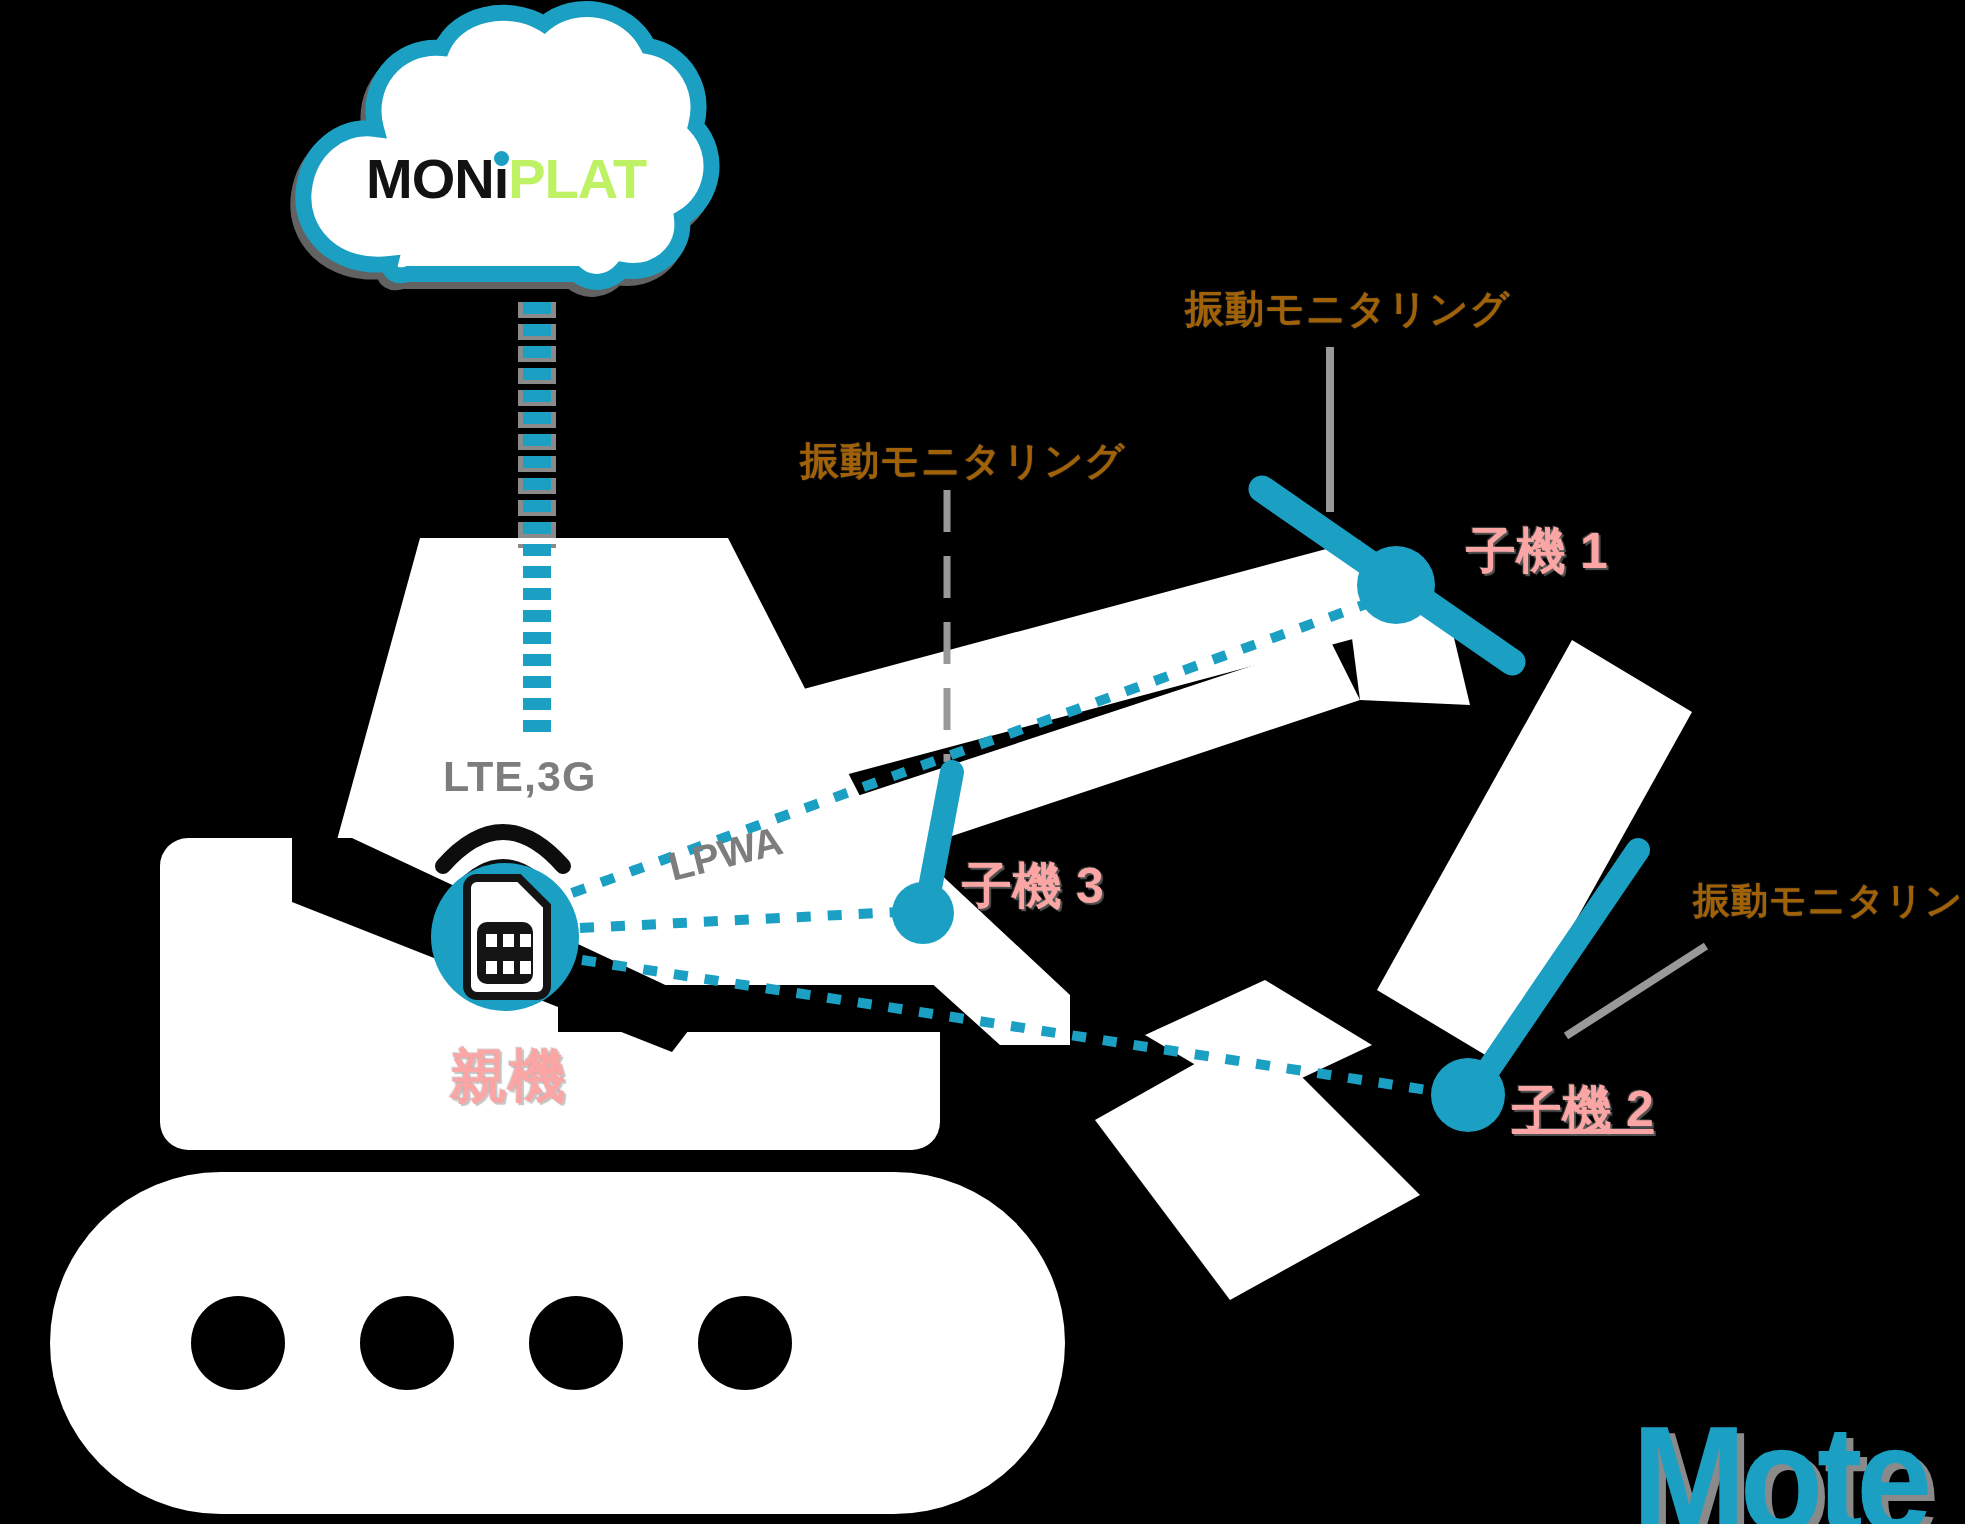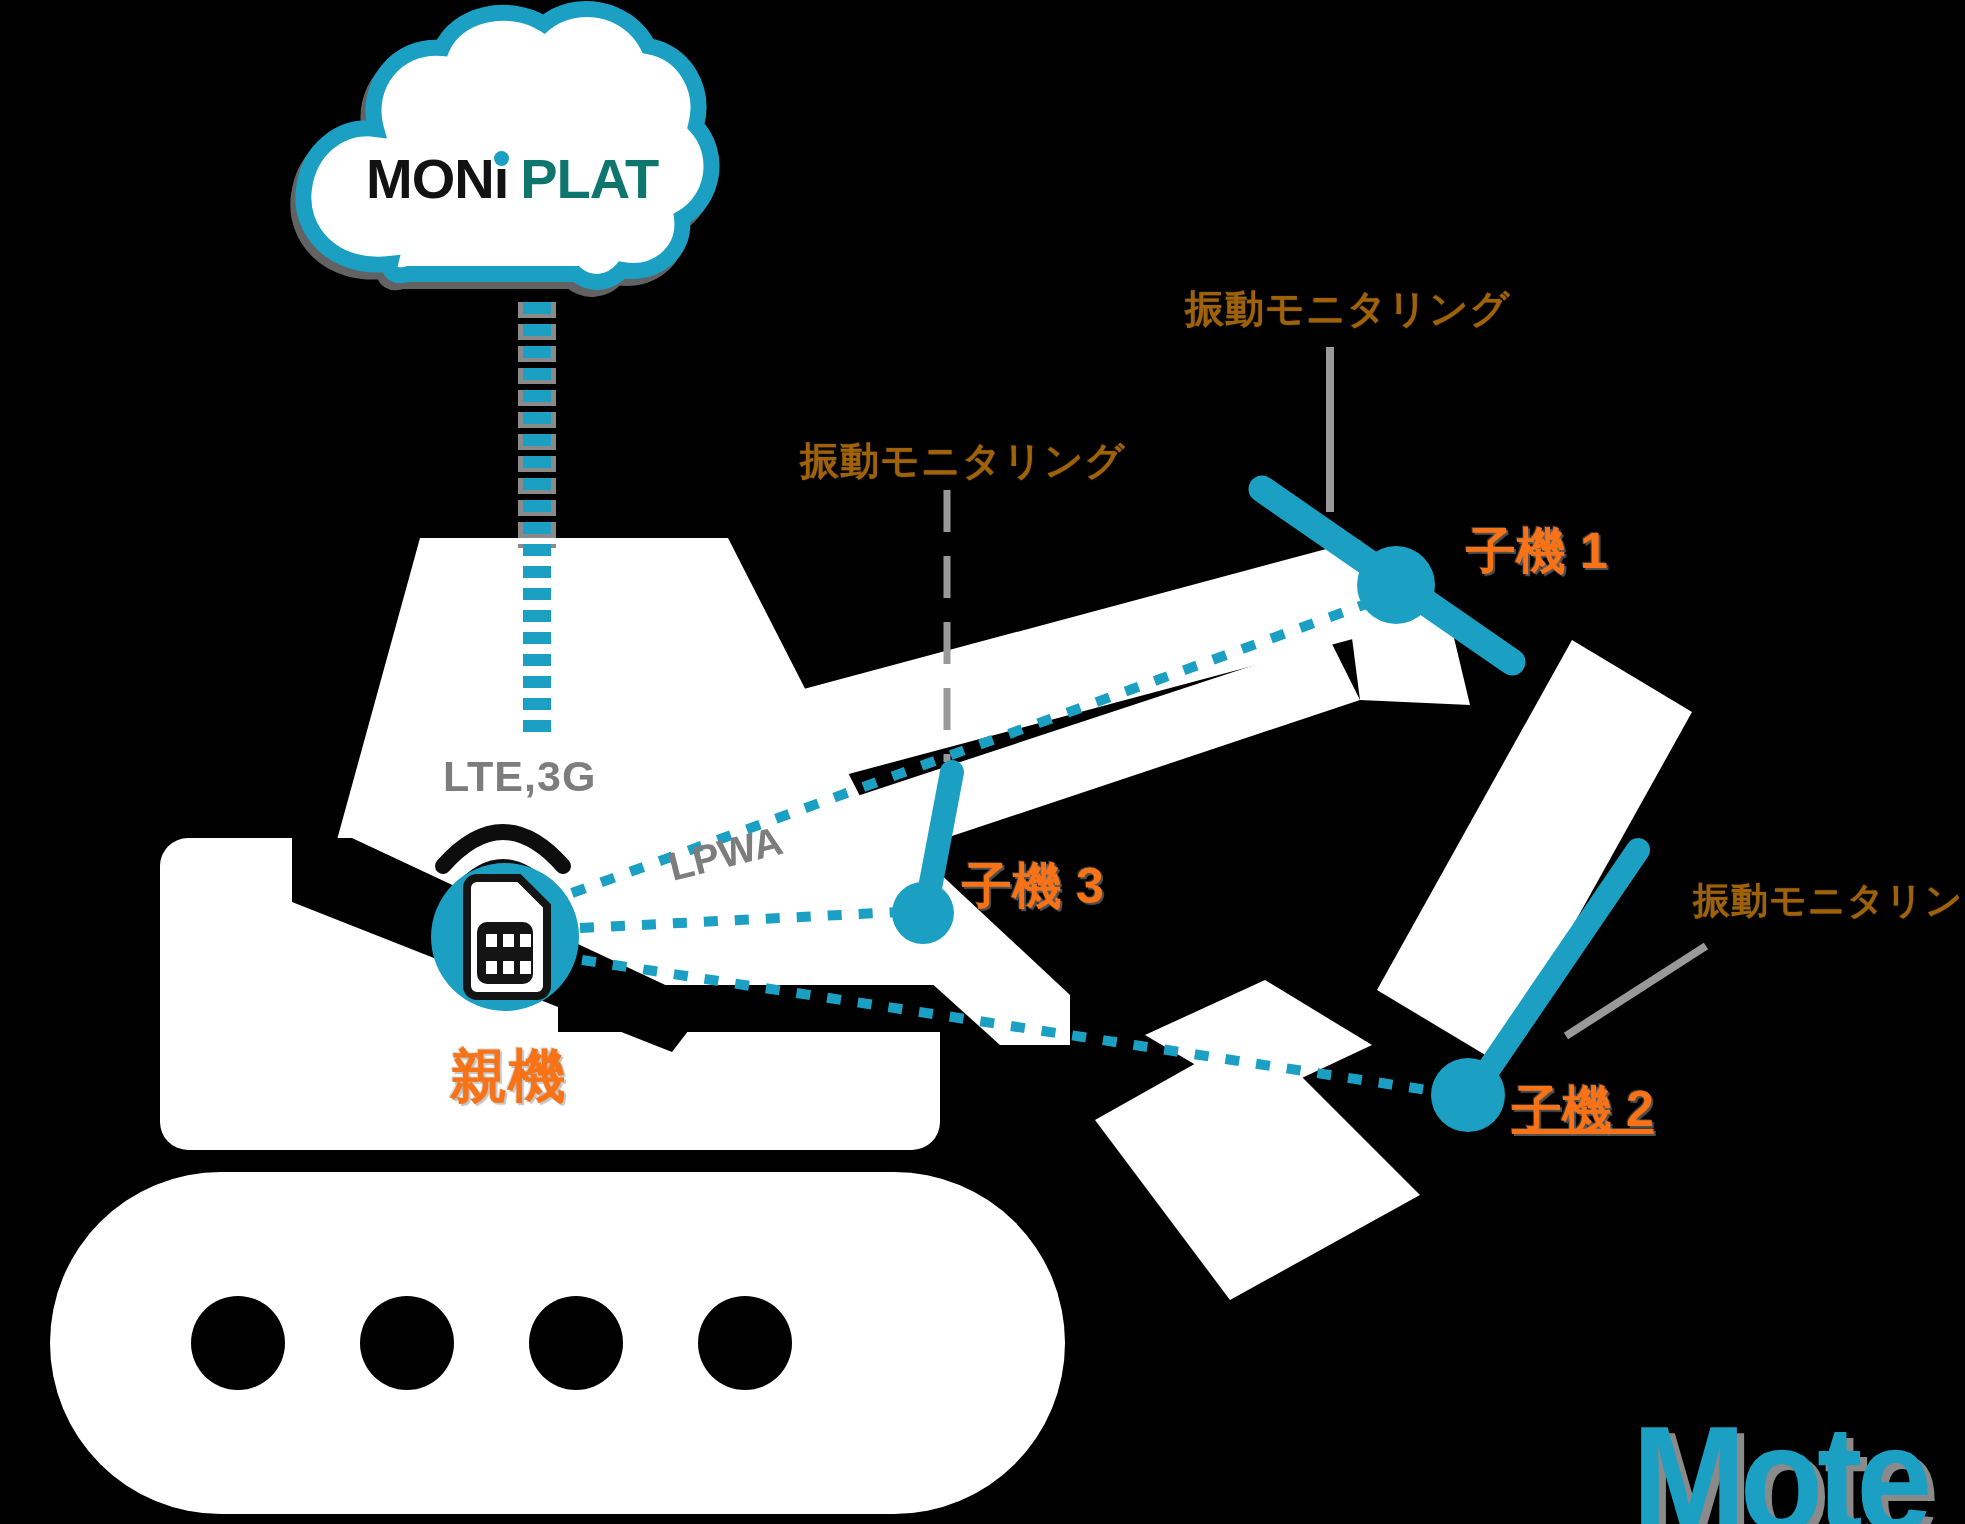--- a/index.html
+++ b/index.html
@@ -2,28 +2,28 @@
 <html><head>
 <meta charset="utf-8">
 <style>
   html,body{margin:0;padding:0;background:#000;}
   #stage{position:relative;width:1965px;height:1524px;background:#000;overflow:hidden;
          font-family:"Liberation Sans", sans-serif;}
   #scene{position:absolute;left:0;top:0;}
   .txt{position:absolute;white-space:nowrap;font-weight:bold;}
   .sensor-label{color:#a16207;font-size:39px;letter-spacing:1px;
         text-shadow:0 0 2px rgba(140,140,140,.38);}
-  .device-label{color:#f97316;font-size:50px;
+  .device-label{color:#fca5a5;font-size:50px;
         text-shadow:2px 2px 1px rgba(150,150,150,.55), -1px -1px 1px rgba(150,150,150,.42);}
   .parent-label{font-size:58px;text-align:center;}
   .net-label{color:#7d7d7d;}
   #lte-label{left:443px;top:752px;font-size:43px;letter-spacing:1px;text-align:center;}
   #lpwa-label{left:664px;top:846px;font-size:40px;transform:rotate(-14deg);transform-origin:left top;}
   #brand{left:366px;top:146px;font-size:56px;letter-spacing:-1px;color:#121212;}
-  #brand .plat{color:#0f766e;margin-left:12px;}
+  #brand .plat{color:#bef264;}
   #brand-idot{position:absolute;left:494px;top:151px;width:15px;height:15px;border-radius:50%;
         background:#1BA0C4;}
   #label1{left:1185px;top:282px;}
   #label2{left:800px;top:434px;}
   #label3{left:1693px;top:876px;font-size:37px;}
   #child1-label{left:1466px;top:518px;}
   #child3-label{left:962px;top:853px;text-align:center;}
   #child2-label{left:1512px;top:1076px;text-decoration:underline;}
   #parent-label{left:450px;top:1038px;}
   #mote{left:1632px;top:1392px;font-size:152px;letter-spacing:-7px;color:#1BA0C4;

